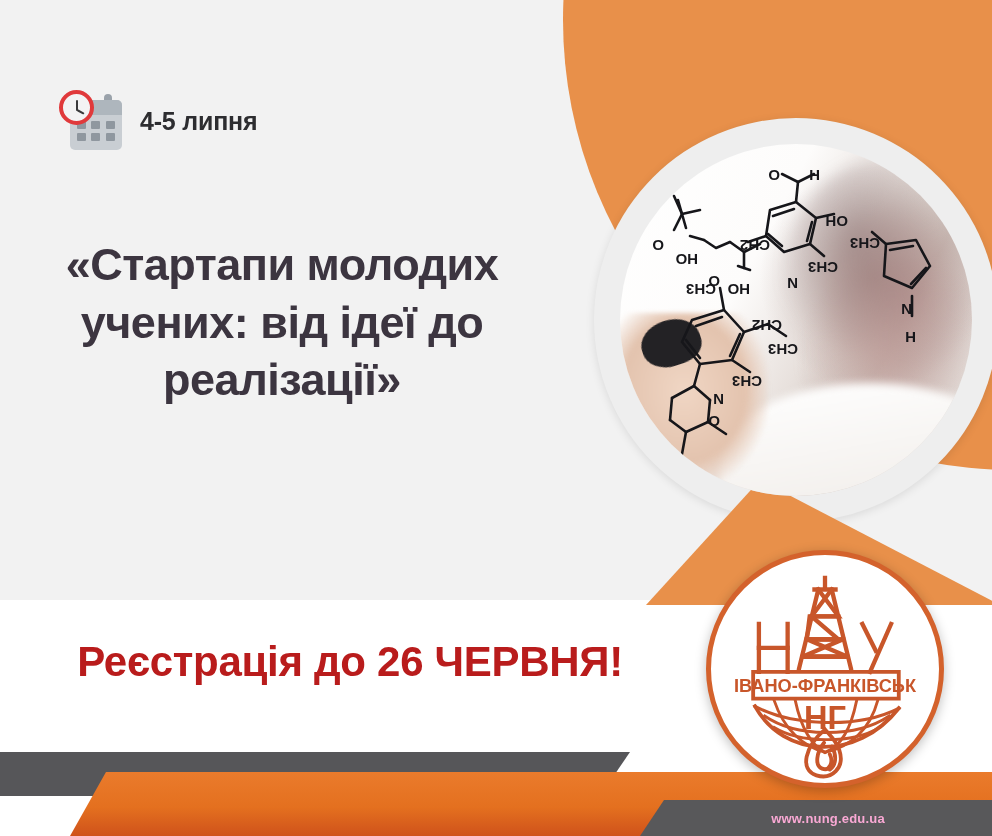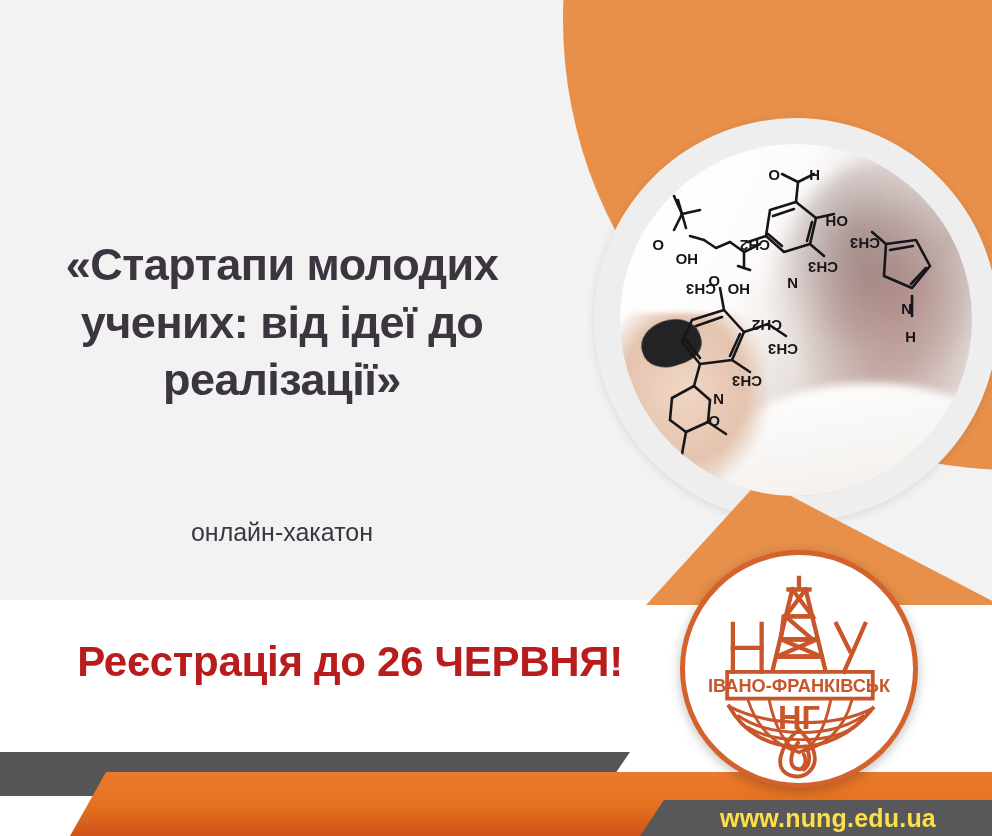--- a/index.html
+++ b/index.html
@@ -286,32 +286,32 @@
     top: 800px;
     width: 358px;
     height: 36px;
     background: #58585a;
     clip-path: polygon(24px 0, 358px 0, 358px 36px, 0 36px);
     display: flex;
     align-items: center;
     justify-content: center;
   }
   .band-url-text {
-    font-size: 25px;
+    font-size: 13px;
     font-weight: bold;
-    color: #fde047;
+    color: #f9a8d4;
     letter-spacing: 0.2px;
     padding-left: 18px;
     text-align: right;
   }
 
   
   .emblem {
     position: absolute;
-    left: 680px;
+    left: 706px;
     top: 550px;
     width: 238px;
     height: 238px;
     border-radius: 50%;
     background: #ffffff;
     border: 5px solid #d4622c;
     box-sizing: border-box;
     box-shadow: 0 3px 12px rgba(0,0,0,0.25);
     overflow: hidden;
   }
@@ -406,23 +406,39 @@
           <text x="162" y="176" transform="rotate(180 162 176)">CH2</text>
           <text x="178" y="200" transform="rotate(180 178 200)">CH3</text>
           <text x="142" y="232" transform="rotate(180 142 232)">CH3</text>
           <text x="104" y="250" transform="rotate(180 104 250)">N</text>
           <text x="100" y="272" transform="rotate(180 100 272)">O</text>
         </g>
       </svg>
     </div>
   </div>
 
+  <div class="date-row">
+    <div class="cal-icon">
+      <div class="cal-body"></div>
+      <div class="cal-tab"></div>
+      <div class="cal-top"></div>
+      <div class="cal-grid">
+        <i></i>
+          <i></i>
+          <i></i>
+          <i></i>
+          <i></i>
+          <i></i>
+      </div>
+      <div class="cal-clock"></div>
+    </div>
+    <div class="date-text">4-5 липня</div>
+  </div>
 
   <div class="headline">«Стартапи молодих учених: від ідеї до реалізації»</div>
-  <div class="subtitle">онлайн-хакатон</div>
 
   <div class="registration">Реєстрація до 26 ЧЕРВНЯ!</div>
 
   <div class="band-gray"></div>
   <div class="band-orange"></div>
   <div class="band-url">
     <span class="band-url-text">www.nung.edu.ua</span>
   </div>
 
   <div class="emblem">

